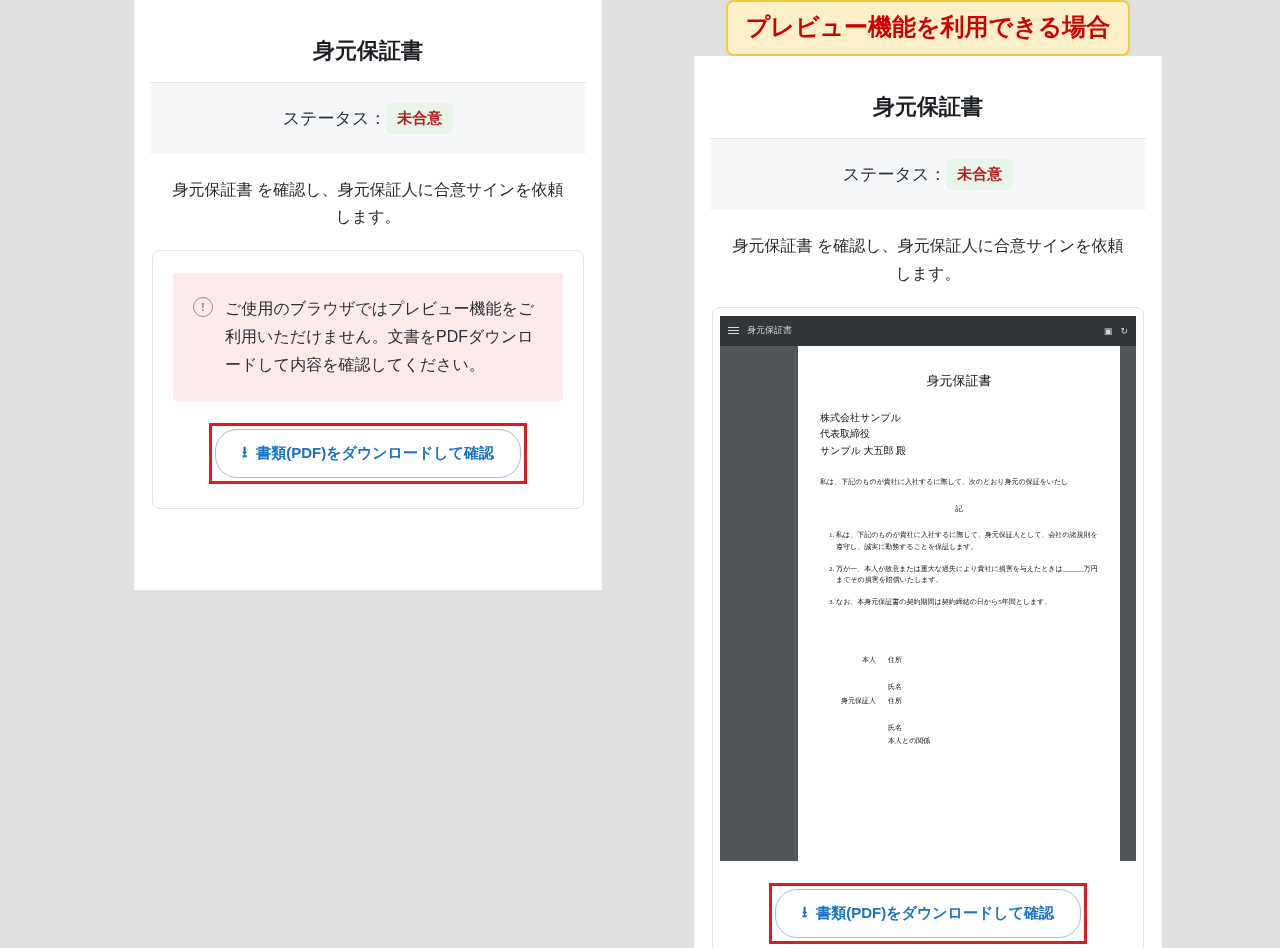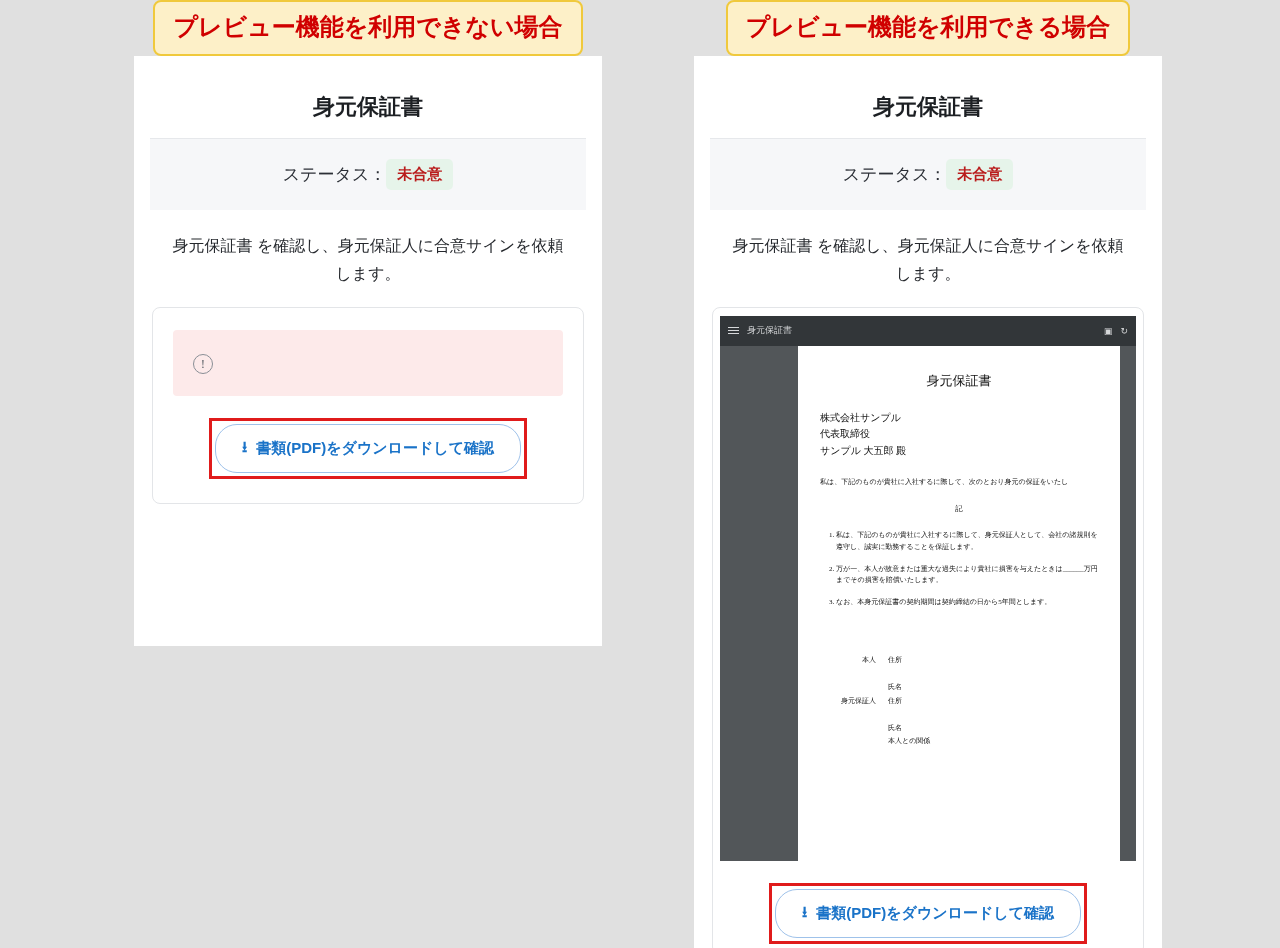--- a/index.html
+++ b/index.html
@@ -191,38 +191,36 @@
   .sig-label { width: 56px; text-align: right; }
   .sig-field { width: 120px; }
   .sig-gap { height: 14px; }
 </style>
 </head>
 <body>
 
 <div class="stage">
 
   <div class="panel panel-left">
-    <div class="banner-wrap">
-      <div class="banner">プレビュー機能を利用できない場合</div>
-    </div>
 
     <div class="card card-left">
       <div class="doc-title">身元保証書</div>
       <div class="divider"></div>
 
       <div class="status-bar">
         <span class="status-label">ステータス：</span>
         <span class="status-badge">未合意</span>
       </div>
 
       <div class="desc">身元保証書 を確認し、身元保証人に合意サインを依頼します。</div>
 
       <div class="inner-box">
         <div class="alert">
           <span class="alert-icon">!</span>
+          <span class="alert-text">ご使用のブラウザではプレビュー機能をご利用いただけません。文書をPDFダウンロードして内容を確認してください。</span>
         </div>
 
         <div class="dl-row">
           <span class="hl-red">
             <button class="dl-btn">
               <span class="dl-icon">⭳</span>
               <span>書類(PDF)をダウンロードして確認</span>
             </button>
           </span>
         </div>

